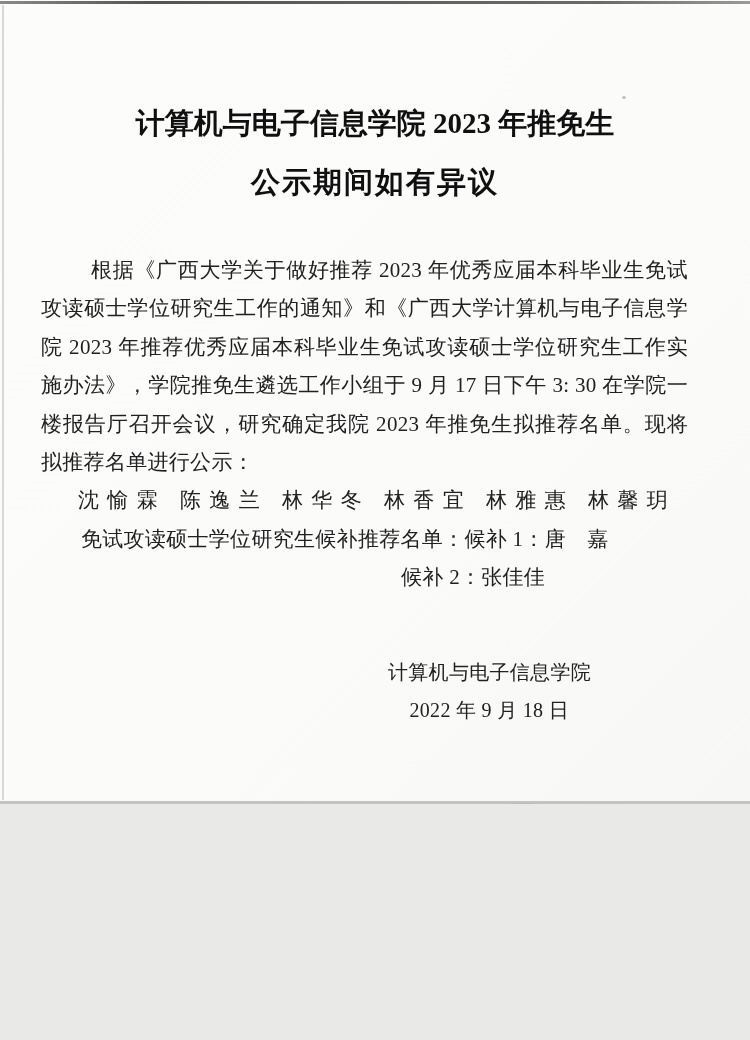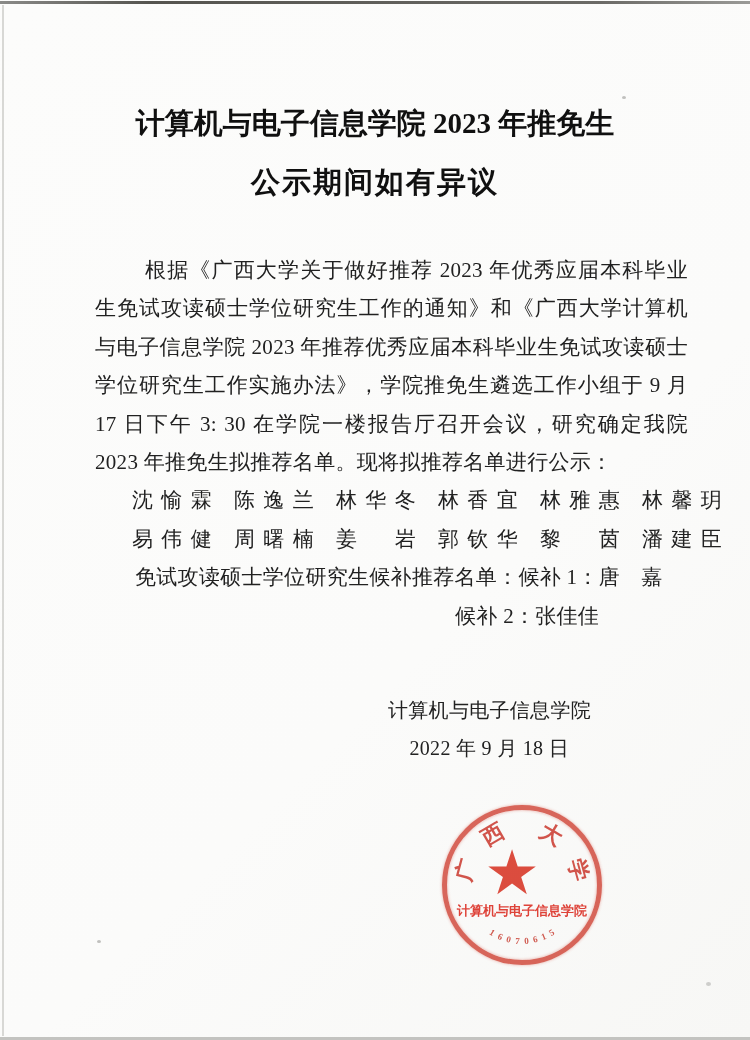--- a/index.html
+++ b/index.html
@@ -1,17 +1,17 @@
 <!DOCTYPE html>
 <html><head>
 <meta charset="utf-8">
 <style>
   html,body { margin:0; padding:0; background:#e9e9e7; }
   .page {
-    position:relative; width:750px; height:1040px; margin:0 auto;
+    position:relative; width:750px; height:804px; margin:0 auto;
     background:linear-gradient(135deg,#fcfcfb 0%,#fbfbfa 60%,#f7f7f5 100%);
     overflow:hidden;
     font-family:"Liberation Serif","DejaVu Serif",serif;
     color:#212121;
   }
   
   .edge-top    { position:absolute; top:1px; left:0; right:0; height:3px;
                  background:linear-gradient(to right,#8a8a88,#55544f 20%,#6b6a66 80%,#9a9a97); }
   .edge-bottom { position:absolute; bottom:0; left:0; right:0; height:3px; background:#c3c3c0; }
   .edge-left   { position:absolute; top:5px; bottom:4px; left:2px; width:2px; background:#d8d8d5; }
@@ -20,21 +20,21 @@
   .speck2 { left:97px;  top:940px; width:4px; height:3px; }
   .speck3 { left:706px; top:982px; width:5px; height:4px; opacity:.4; }
 
   
   .title { margin:0; text-align:center; font-weight:bold; color:#101010;
            font-size:29px; line-height:34px; }
   .title1 { padding-top:106px; }
   .title2 { padding-top:25px; letter-spacing:2px; }
 
   
-  .textblock { margin:52px 62px 0 95px; font-size:21px; line-height:38.4px;
+  .textblock { margin:52px 62px 0 41px; font-size:21px; line-height:38.4px;
                text-align:justify; letter-spacing:.3px; }
   .para { margin:0; text-indent:50px; }
   .names { padding-left:37px; }
   .name-row { height:38.4px; white-space:nowrap; }
   .name { display:inline-block; width:80px; margin-right:22px;
           text-align:justify; text-align-last:justify; }
   .waitlist1 { margin:0; padding-left:40px; }
   .waitlist2 { margin:0; padding-left:360px; }
 
   
@@ -79,23 +79,20 @@
   <h1 class="title title1">计算机与电子信息学院 2023 年推免生</h1>
   <h1 class="title title2">公示期间如有异议</h1>
 
   <div class="textblock">
     <p class="para">根据《广西大学关于做好推荐 2023 年优秀应届本科毕业生免试攻读硕士学位研究生工作的通知》和《广西大学计算机与电子信息学院 2023 年推荐优秀应届本科毕业生免试攻读硕士学位研究生工作实施办法》，学院推免生遴选工作小组于 9 月 17 日下午 3: 30 在学院一楼报告厅召开会议，研究确定我院 2023 年推免生拟推荐名单。现将拟推荐名单进行公示：</p>
 
     <div class="names">
       <div class="name-row">
         <span class="name">沈愉霖</span><span class="name">陈逸兰</span><span class="name">林华冬</span><span class="name">林香宜</span><span class="name">林雅惠</span><span class="name">林馨玥</span>
       </div>
-      <div class="name-row">
-        <span class="name">易伟健</span><span class="name">周曙楠</span><span class="name">姜岩</span><span class="name">郭钦华</span><span class="name">黎茵</span><span class="name">潘建臣</span>
-      </div>
     </div>
 
     <p class="waitlist1">免试攻读硕士学位研究生候补推荐名单：候补 1：唐　嘉</p>
     <p class="waitlist2">候补 2：张佳佳</p>
 
 
     <div class="sig-block">
       <p class="sig">计算机与电子信息学院</p>
       <p class="date">2022 年 9 月 18 日</p>
     </div>

